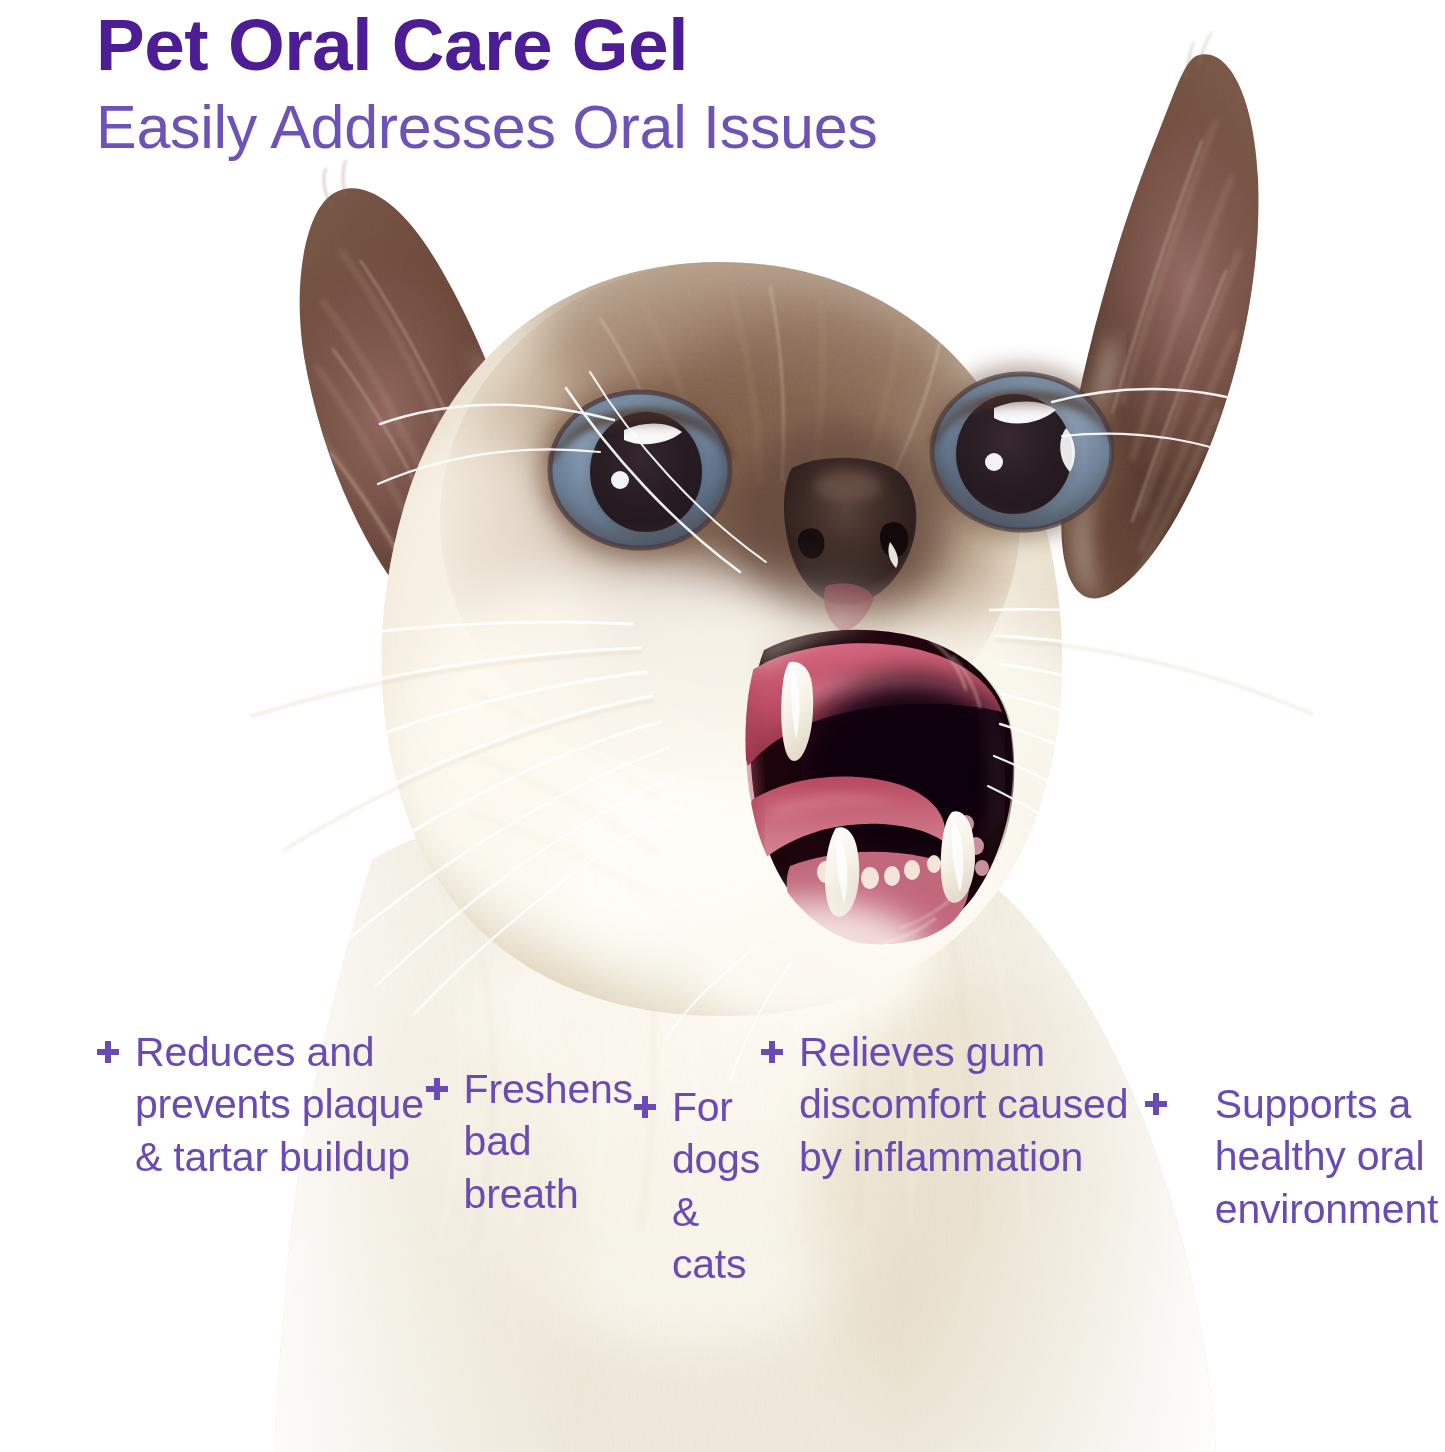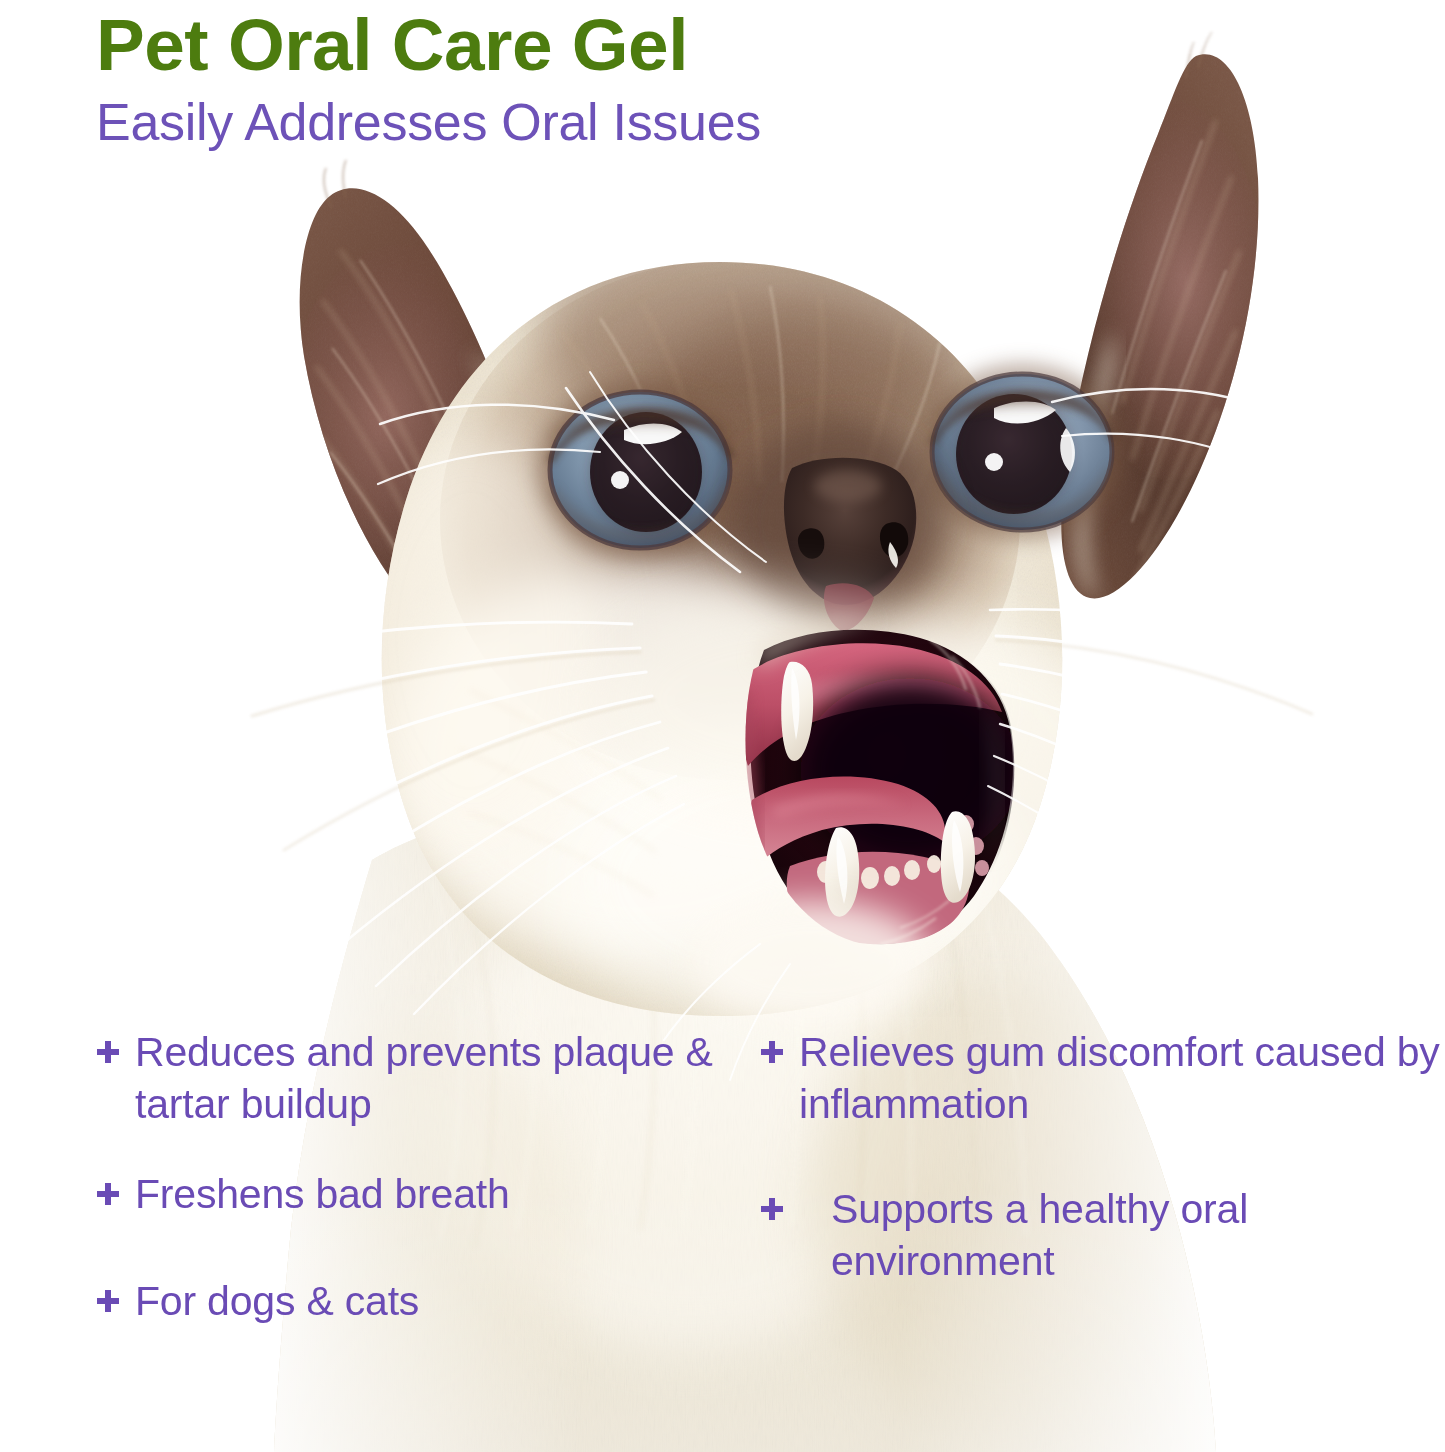--- a/index.html
+++ b/index.html
@@ -25,42 +25,42 @@
   
   #headings {
     position:absolute; left:0; top:0; width:100%;
     padding:0 0 0 96px;
     z-index:40;
   }
   #title {
     font-size:73px; font-weight:bold;
     letter-spacing:-0.5px;
     line-height:1.0;
-    color:#4d7c0f;
+    color:#4c1d95;
     margin-top:8px;
     white-space:nowrap;
   }
   #subtitle {
-    font-size:52px; font-weight:400;
+    font-size:61px; font-weight:400;
     letter-spacing:-0.3px;
     line-height:1.05;
     color:#6d52b8;
     margin-top:14px;
     white-space:nowrap;
   }
 
   
   #bullets {
     position:absolute;
     left:0; top:1026px;
     width:1445px;
     z-index:40;
     display:flex;
   }
-  .col { display:flex; flex-direction:column; }
+  .col { display:flex; flex-direction:row; }
   .col-left  { width:760px; padding-left:96px; }
   .col-right { width:685px; padding-left:0px; }
 
   .bullet { display:flex; align-items:flex-start; }
   .bullet .mark {
     flex:0 0 auto;
     width:24px; height:24px;
     margin-right:15px;
     margin-top:14px;
     position:relative;

